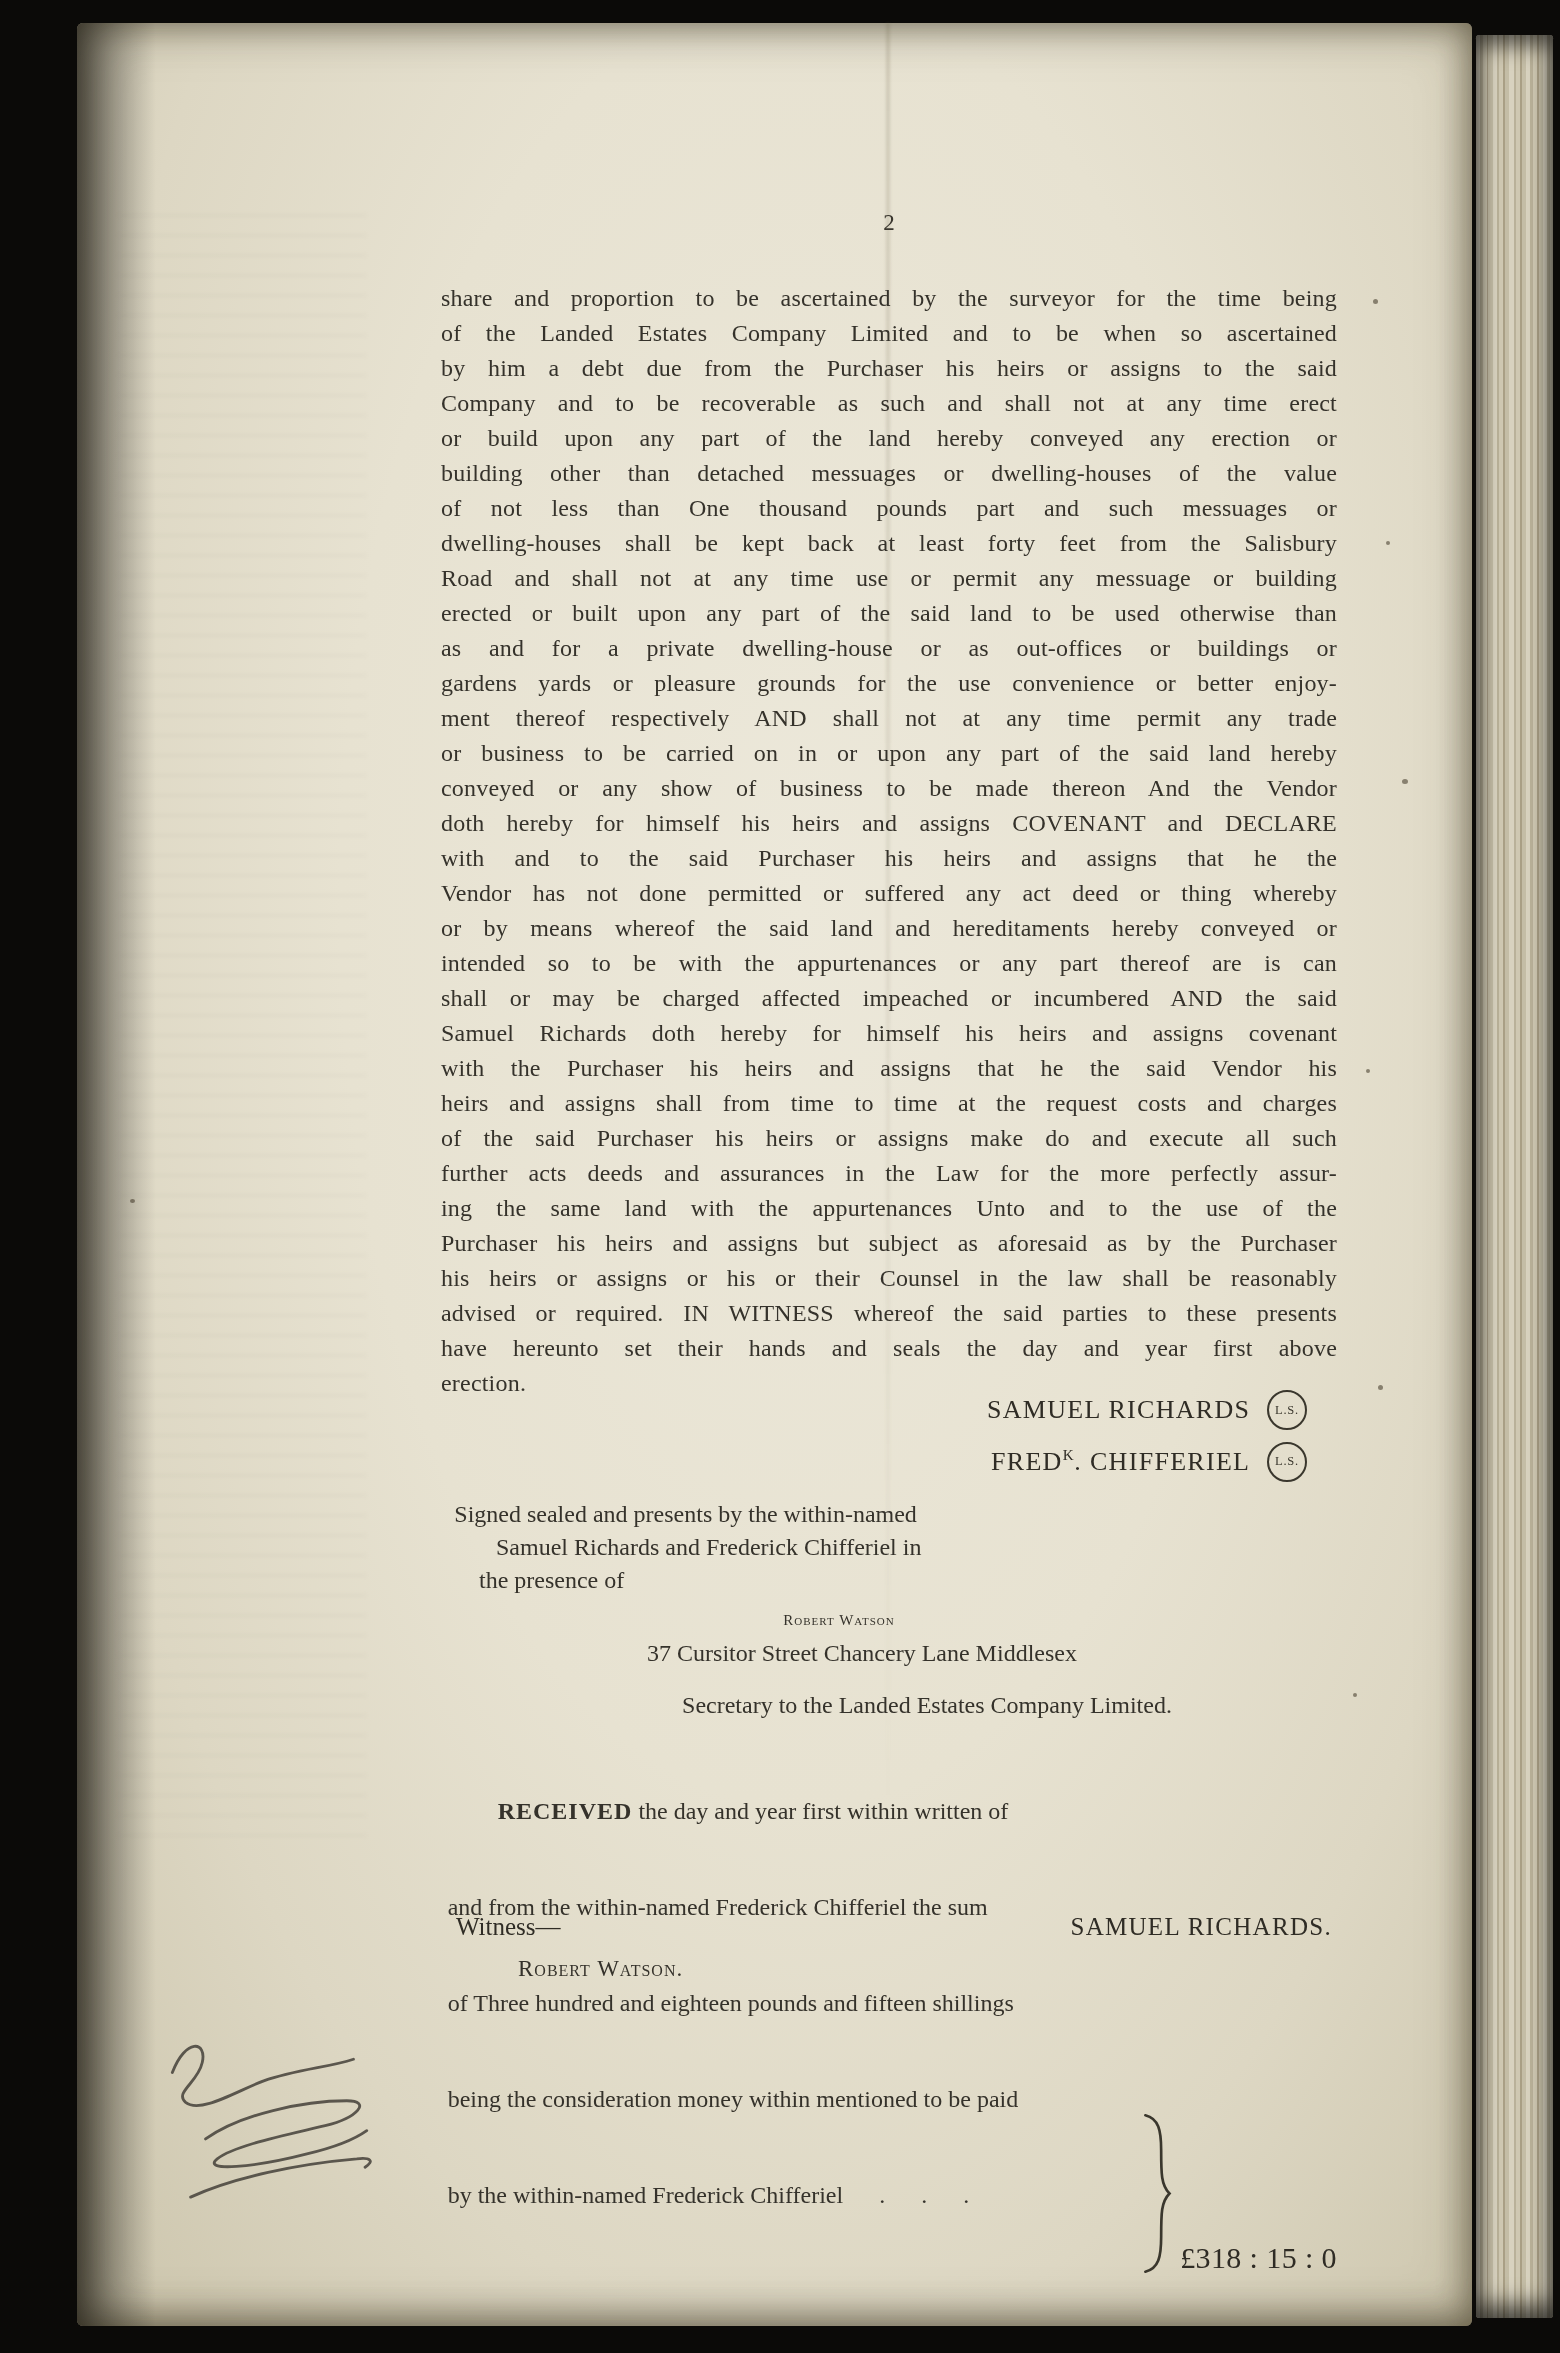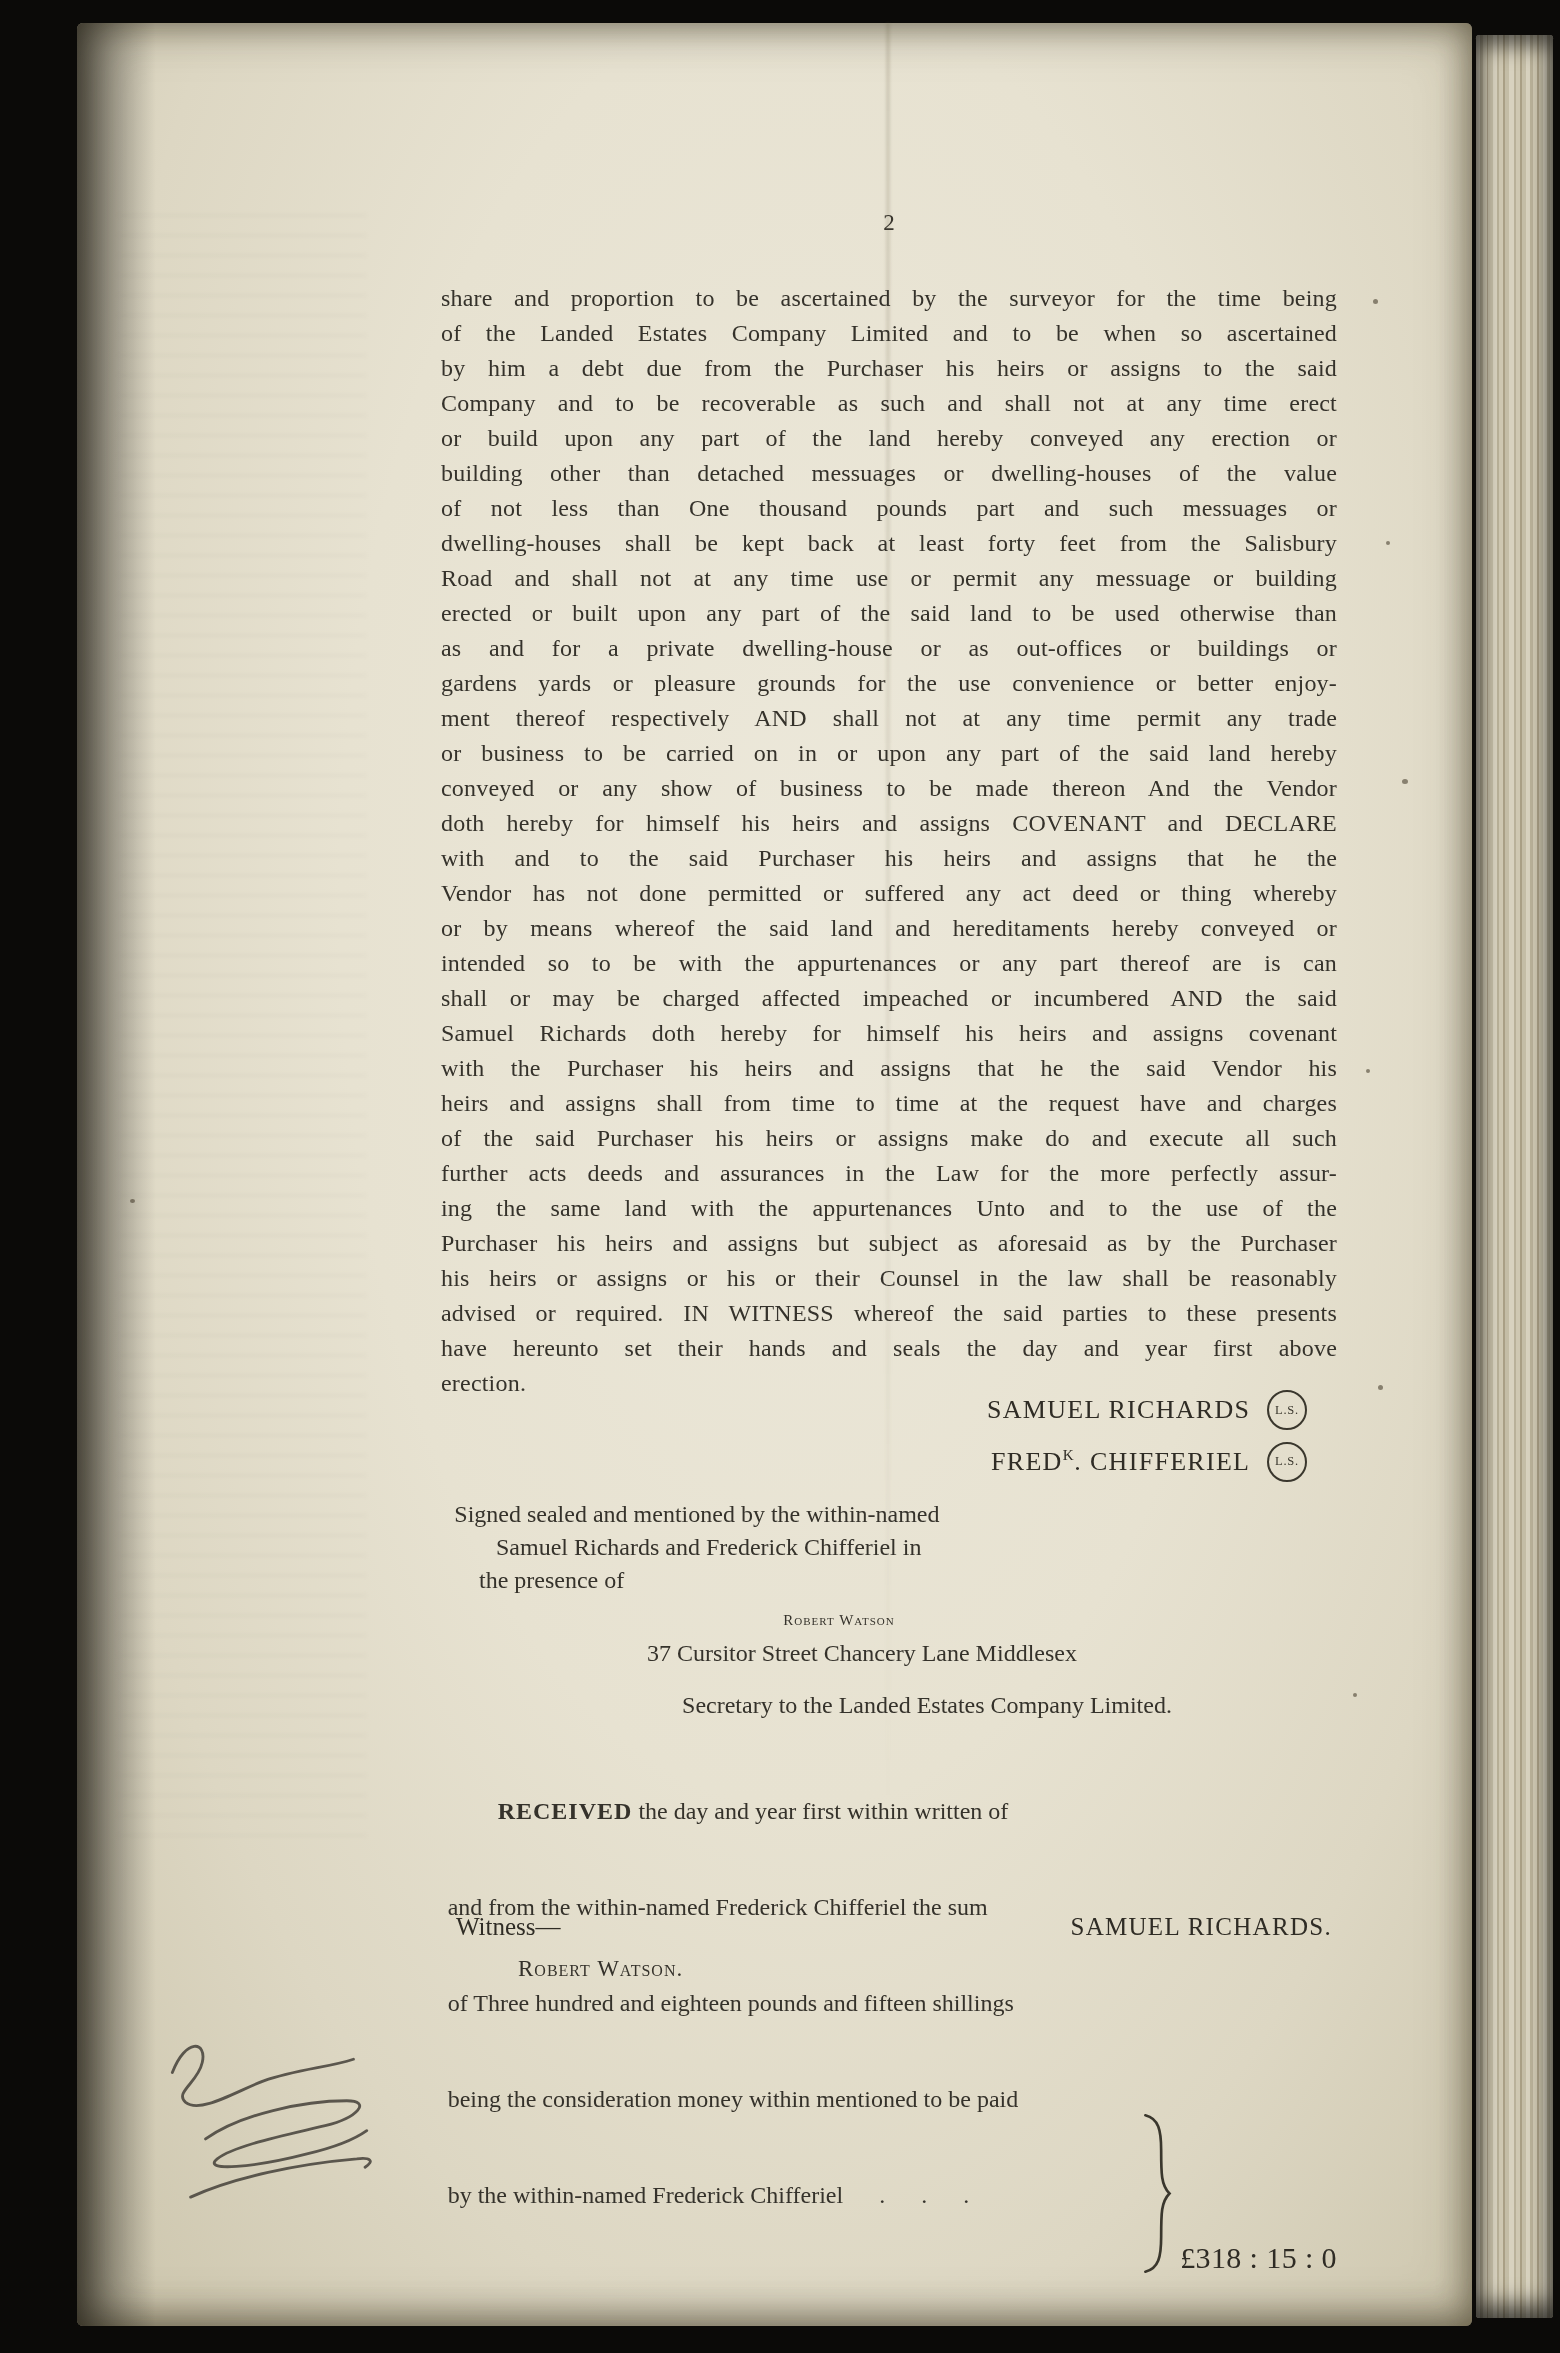--- a/index.html
+++ b/index.html
@@ -152,21 +152,21 @@
     <div class="bline">or business to be carried on in or upon any part of the said land hereby</div>
     <div class="bline">conveyed or any show of business to be made thereon And the Vendor</div>
     <div class="bline">doth hereby for himself his heirs and assigns COVENANT and DECLARE</div>
     <div class="bline">with and to the said Purchaser his heirs and assigns that he the</div>
     <div class="bline">Vendor has not done permitted or suffered any act deed or thing whereby</div>
     <div class="bline">or by means whereof the said land and hereditaments hereby conveyed or</div>
     <div class="bline">intended so to be with the appurtenances or any part thereof are is can</div>
     <div class="bline">shall or may be charged affected impeached or incumbered AND the said</div>
     <div class="bline">Samuel Richards doth hereby for himself his heirs and assigns covenant</div>
     <div class="bline">with the Purchaser his heirs and assigns that he the said Vendor his</div>
-    <div class="bline">heirs and assigns shall from time to time at the request have and charges</div>
+    <div class="bline">heirs and assigns shall from time to time at the request costs and charges</div>
     <div class="bline">of the said Purchaser his heirs or assigns make do and execute all such</div>
     <div class="bline">further acts deeds and assurances in the Law for the more perfectly assur-</div>
     <div class="bline">ing the same land with the appurtenances Unto and to the use of the</div>
     <div class="bline">Purchaser his heirs and assigns but subject as aforesaid as by the Purchaser</div>
     <div class="bline">his heirs or assigns or his or their Counsel in the law shall be reasonably</div>
     <div class="bline">advised or required. IN WITNESS whereof the said parties to these presents</div>
     <div class="bline">have hereunto set their hands and seals the day and year first above</div>
     <div class="bline last">erection.</div>
   </div>
 
@@ -179,21 +179,21 @@
     </div>
     <div class="sig-row">
       <span><span>FRED</span><span class="sup">K</span><span>. CHIFFERIEL</span></span>
       <span class="seal">
         <span>L.S.</span>
       </span>
     </div>
   </div>
 
   <div class="attestation">
-    <div class="att-l1">Signed sealed and mentioned by the within-named</div>
+    <div class="att-l1">Signed sealed and presents by the within-named</div>
     <div class="att-l2">Samuel Richards and Frederick Chifferiel in</div>
     <div class="att-l3">the presence of</div>
     <div class="att-center name smallcaps shift-a">Robert Watson</div>
     <div class="att-center shift-b">37 Cursitor Street Chancery Lane Middlesex</div>
     <div class="att-center shift-c">Secretary to the Landed Estates Company Limited.</div>
   </div>
 
   <div class="receipt">
     <div class="receipt-text">
       <div class="rline-first"><span class="received">RECEIVED</span><span> the day and year first within written of</span></div>

